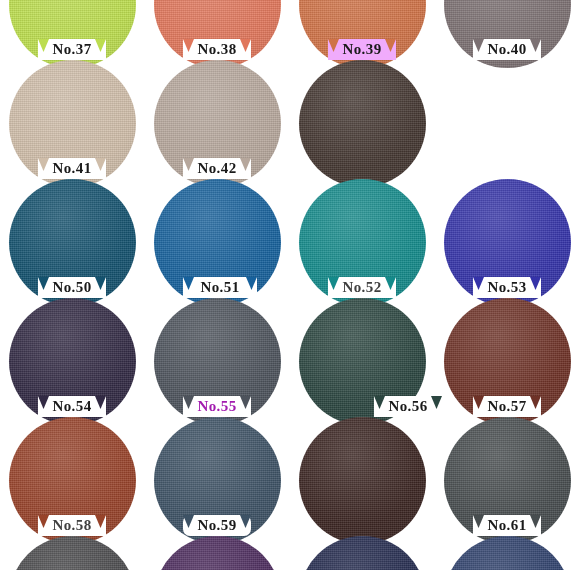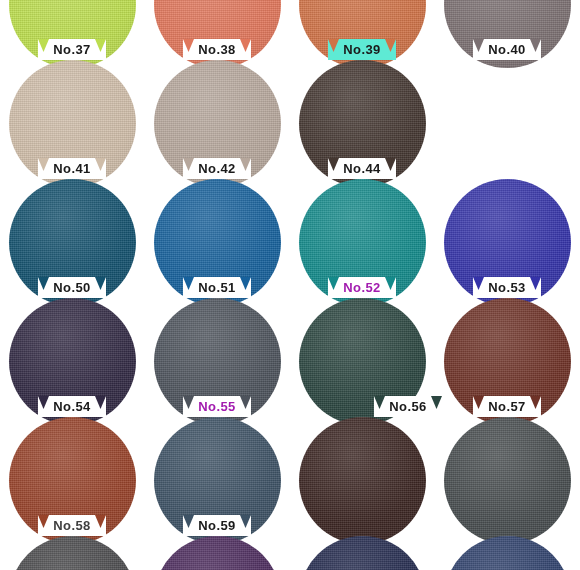--- a/index.html
+++ b/index.html
@@ -112,22 +112,22 @@
     right: 0;
     clip-path: polygon(0 0, 100% 0, 50% 100%);
   }
 
   .swatch-label .label-text {
     position: absolute;
     left: 0;
     right: 0;
     top: 2px;
     text-align: center;
-    font-family: Liberation Sans, sans-serif;
-    font-size: 13px;
+    font-family: Liberation Serif, serif;
+    font-size: 15px;
     font-weight: 700;
     letter-spacing: 0.4px;
     color: #1a1a1a;
     line-height: 17px;
     white-space: nowrap;
     z-index: 5;
   }
 </style>
 </head>
 <body>
@@ -154,21 +154,21 @@
           <div class="notch left" style="background-color: rgb(224, 119, 92);"></div>
           <div class="notch right" style="background-color: rgb(224, 119, 92);"></div>
           <div class="label-text" style="color: rgb(26, 26, 26);">No.38</div>
         </div>
       </div>
       <div class="swatch-cell">
         <div class="swatch-disc" style="background-color: rgb(207, 115, 72);">
           <div class="weave"></div>
           <div class="sheen"></div>
         </div>
-        <div class="swatch-label" style="background: #5eead4; color: rgb(207, 115, 72);">
+        <div class="swatch-label" style="background: #f0abfc; color: rgb(207, 115, 72);">
           <div class="notch left" style="background-color: rgb(207, 115, 72);"></div>
           <div class="notch right" style="background-color: rgb(207, 115, 72);"></div>
           <div class="label-text" style="color: rgb(26, 26, 26);">No.39</div>
         </div>
       </div>
       <div class="swatch-cell">
         <div class="swatch-disc" style="background-color: rgb(124, 113, 115);">
           <div class="weave"></div>
           <div class="sheen"></div>
         </div>
@@ -200,59 +200,54 @@
           <div class="notch left" style="background-color: rgb(182, 167, 156);"></div>
           <div class="notch right" style="background-color: rgb(182, 167, 156);"></div>
           <div class="label-text" style="color: rgb(26, 26, 26);">No.42</div>
         </div>
       </div>
       <div class="swatch-cell">
         <div class="swatch-disc" style="background-color: rgb(68, 55, 49);">
           <div class="weave"></div>
           <div class="sheen"></div>
         </div>
-        <div class="swatch-label" style="background: rgb(255, 255, 255); color: rgb(68, 55, 49);">
-          <div class="notch left" style="background-color: rgb(68, 55, 49);"></div>
-          <div class="notch right" style="background-color: rgb(68, 55, 49);"></div>
-          <div class="label-text" style="color: rgb(26, 26, 26);">No.44</div>
-        </div>
       </div>
     </div>
     <div class="swatch-row">
       <div class="swatch-cell">
         <div class="swatch-disc" style="background-color: rgb(20, 82, 110);">
           <div class="weave"></div>
           <div class="sheen"></div>
         </div>
         <div class="swatch-label" style="background: rgb(255, 255, 255); color: rgb(20, 82, 110);">
           <div class="notch left" style="background-color: rgb(20, 82, 110);"></div>
           <div class="notch right" style="background-color: rgb(20, 82, 110);"></div>
           <div class="label-text" style="color: rgb(26, 26, 26);">No.50</div>
         </div>
       </div>
       <div class="swatch-cell">
         <div class="swatch-disc" style="background-color: rgb(23, 97, 156);">
           <div class="weave"></div>
           <div class="sheen"></div>
         </div>
-        <div class="swatch-label" style="background: rgb(255, 255, 255); color: rgb(23, 97, 156);">
+        <div class="swatch-label" style="background: rgb(255, 255, 255); color: rgb(23, 97, 156); padding-left: 6px;">
           <div class="notch left" style="background-color: rgb(23, 97, 156);"></div>
           <div class="notch right" style="background-color: rgb(23, 97, 156);"></div>
           <div class="label-text" style="color: rgb(26, 26, 26);">No.51</div>
         </div>
       </div>
       <div class="swatch-cell">
         <div class="swatch-disc" style="background-color: rgb(20, 138, 138);">
           <div class="weave"></div>
           <div class="sheen"></div>
         </div>
         <div class="swatch-label" style="background: rgb(255, 255, 255); color: rgb(20, 138, 138);">
           <div class="notch left" style="background-color: rgb(20, 138, 138);"></div>
           <div class="notch right" style="background-color: rgb(20, 138, 138);"></div>
-          <div class="label-text" style="color: #a21caf;">No.52</div>
+          <div class="label-text" style="color: #404040;">No.52</div>
         </div>
       </div>
       <div class="swatch-cell">
         <div class="swatch-disc" style="background-color: rgb(53, 51, 168);">
           <div class="weave"></div>
           <div class="sheen"></div>
         </div>
         <div class="swatch-label" style="background: rgb(255, 255, 255); color: rgb(53, 51, 168);">
           <div class="notch left" style="background-color: rgb(53, 51, 168);"></div>
           <div class="notch right" style="background-color: rgb(53, 51, 168);"></div>
@@ -316,37 +311,42 @@
           <div class="notch left" style="background-color: rgb(151, 67, 42);"></div>
           <div class="notch right" style="background-color: rgb(151, 67, 42);"></div>
           <div class="label-text" style="color: #404040;">No.58</div>
         </div>
       </div>
       <div class="swatch-cell">
         <div class="swatch-disc" style="background-color: rgb(61, 82, 101);">
           <div class="weave"></div>
           <div class="sheen"></div>
         </div>
-        <div class="swatch-label" style="background: rgb(255, 255, 255); color: rgb(61, 82, 101);">
+        <div class="swatch-label" style="background: rgb(255, 255, 255); color: rgb(61, 82, 101); border-radius: 7px;">
           <div class="notch left" style="background-color: rgb(61, 82, 101);"></div>
           <div class="notch right" style="background-color: rgb(61, 82, 101);"></div>
           <div class="label-text" style="color: rgb(26, 26, 26);">No.59</div>
         </div>
       </div>
       <div class="swatch-cell">
         <div class="swatch-disc" style="background-color: rgb(59, 37, 34);">
           <div class="weave"></div>
           <div class="sheen"></div>
         </div>
       </div>
       <div class="swatch-cell">
         <div class="swatch-disc" style="background-color: rgb(71, 77, 79);">
           <div class="weave"></div>
           <div class="sheen"></div>
         </div>
+        <div class="swatch-label" style="background: rgb(255, 255, 255); color: rgb(71, 77, 79);">
+          <div class="notch left" style="background-color: rgb(71, 77, 79);"></div>
+          <div class="notch right" style="background-color: rgb(71, 77, 79);"></div>
+          <div class="label-text" style="color: rgb(26, 26, 26);">No.61</div>
+        </div>
       </div>
     </div>
     <div class="swatch-row">
       <div class="swatch-cell">
         <div class="swatch-disc" style="background-color: rgb(74, 74, 76);">
           <div class="weave"></div>
           <div class="sheen"></div>
         </div>
       </div>
       <div class="swatch-cell">

